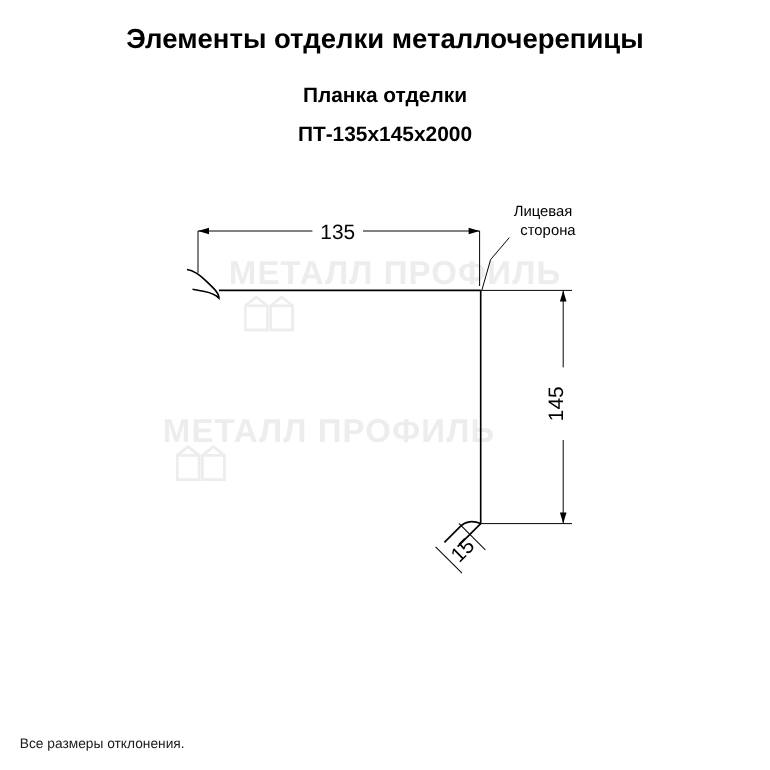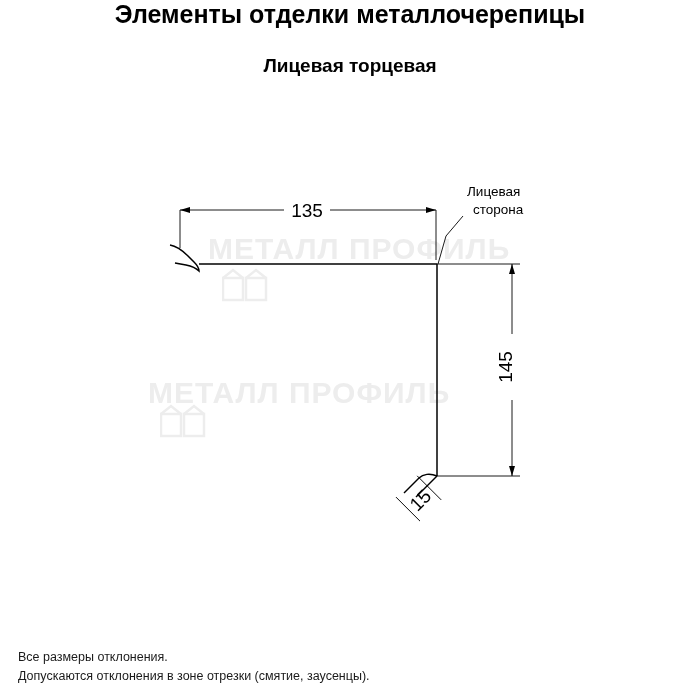--- a/index.html
+++ b/index.html
@@ -15,20 +15,21 @@
     overflow: hidden;
     position: relative;
   }
   .page {
     position: relative;
     width: 700px;
     height: 700px;
   }
   .title-block {
     text-align: center;
+    padding-top: 22px;
   }
   .main-title {
     font-size: 25px;
     font-weight: bold;
     letter-spacing: 0px;
     color: #000;
     margin: 0;
   }
   .sub-title {
     font-size: 19px;
@@ -126,21 +127,22 @@
     <svg class="wm-logo wm-logo-2" viewBox="0 0 46 34">
       <rect x="1" y="10" width="20" height="22" fill="none" stroke="#ededed" stroke-width="2.5"></rect>
       <rect x="24" y="10" width="20" height="22" fill="none" stroke="#ededed" stroke-width="2.5"></rect>
       <path d="M1 10 L11 2 L21 10" fill="none" stroke="#ededed" stroke-width="2.5"></path>
       <path d="M24 10 L34 2 L44 10" fill="none" stroke="#ededed" stroke-width="2.5"></path>
     </svg>
   </div>
 
   <div class="title-block">
     <h1 class="main-title">Элементы отделки металлочерепицы</h1>
-    <h2 class="sub-title">Лицевая торцевая</h2>
+    <h2 class="sub-title">Планка отделки</h2>
+    <h3 class="code-title">ПТ-135х145х2000</h3>
   </div>
 
   <div class="drawing-area">
     <svg width="700" height="400" viewBox="0 0 700 400">
 
       <line class="line thin" x1="180" y1="50" x2="180" y2="88"></line>
       <line class="line thin" x1="436" y1="50" x2="436" y2="100"></line>
       <line class="line thin" x1="180" y1="50" x2="284" y2="50"></line>
       <line class="line thin" x1="330" y1="50" x2="436" y2="50"></line>
       <polygon points="180,50 190,47 190,53" fill="#000"></polygon>
@@ -175,16 +177,15 @@
       </g>
 
       <path class="line thin" d="M463 56 L446 76 L438 104"></path>
       <text class="label-text" x="467" y="36">Лицевая</text>
       <text class="label-text" x="473" y="54">сторона</text>
     </svg>
   </div>
 
   <div class="footnotes">
     <div>Все размеры отклонения.</div>
-    <div>Допускаются отклонения в зоне отрезки (смятие, заусенцы).</div>
   </div>
 
 </div>
 
 </body></html>

